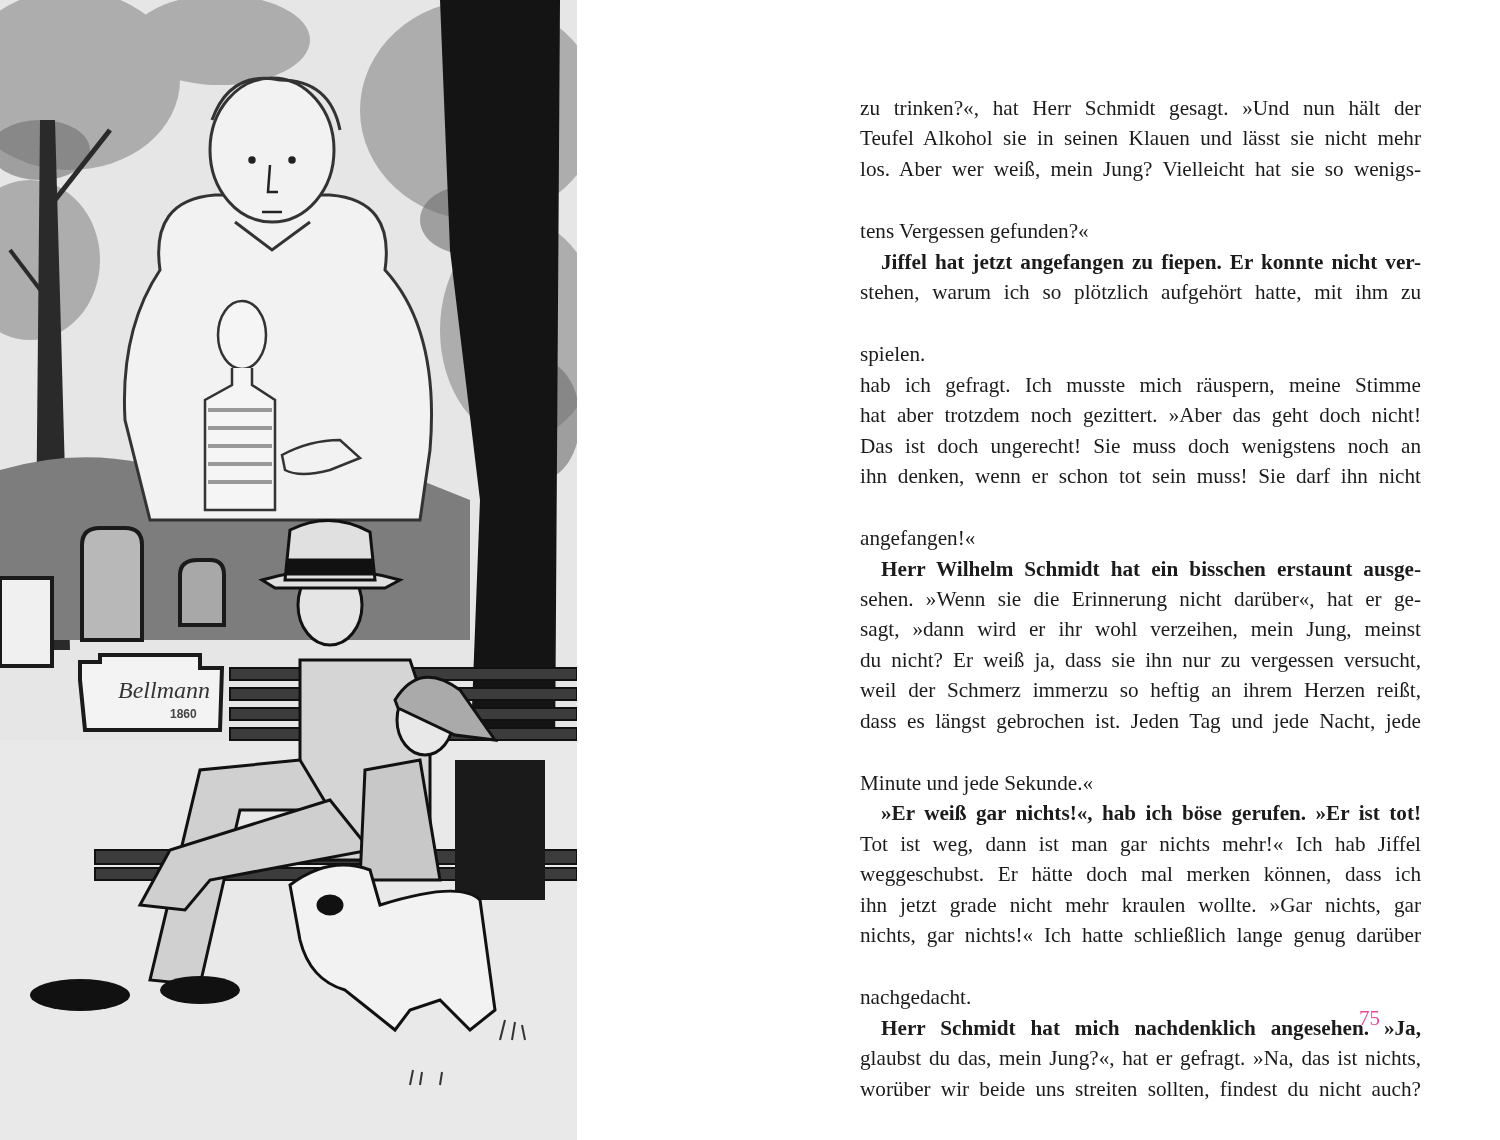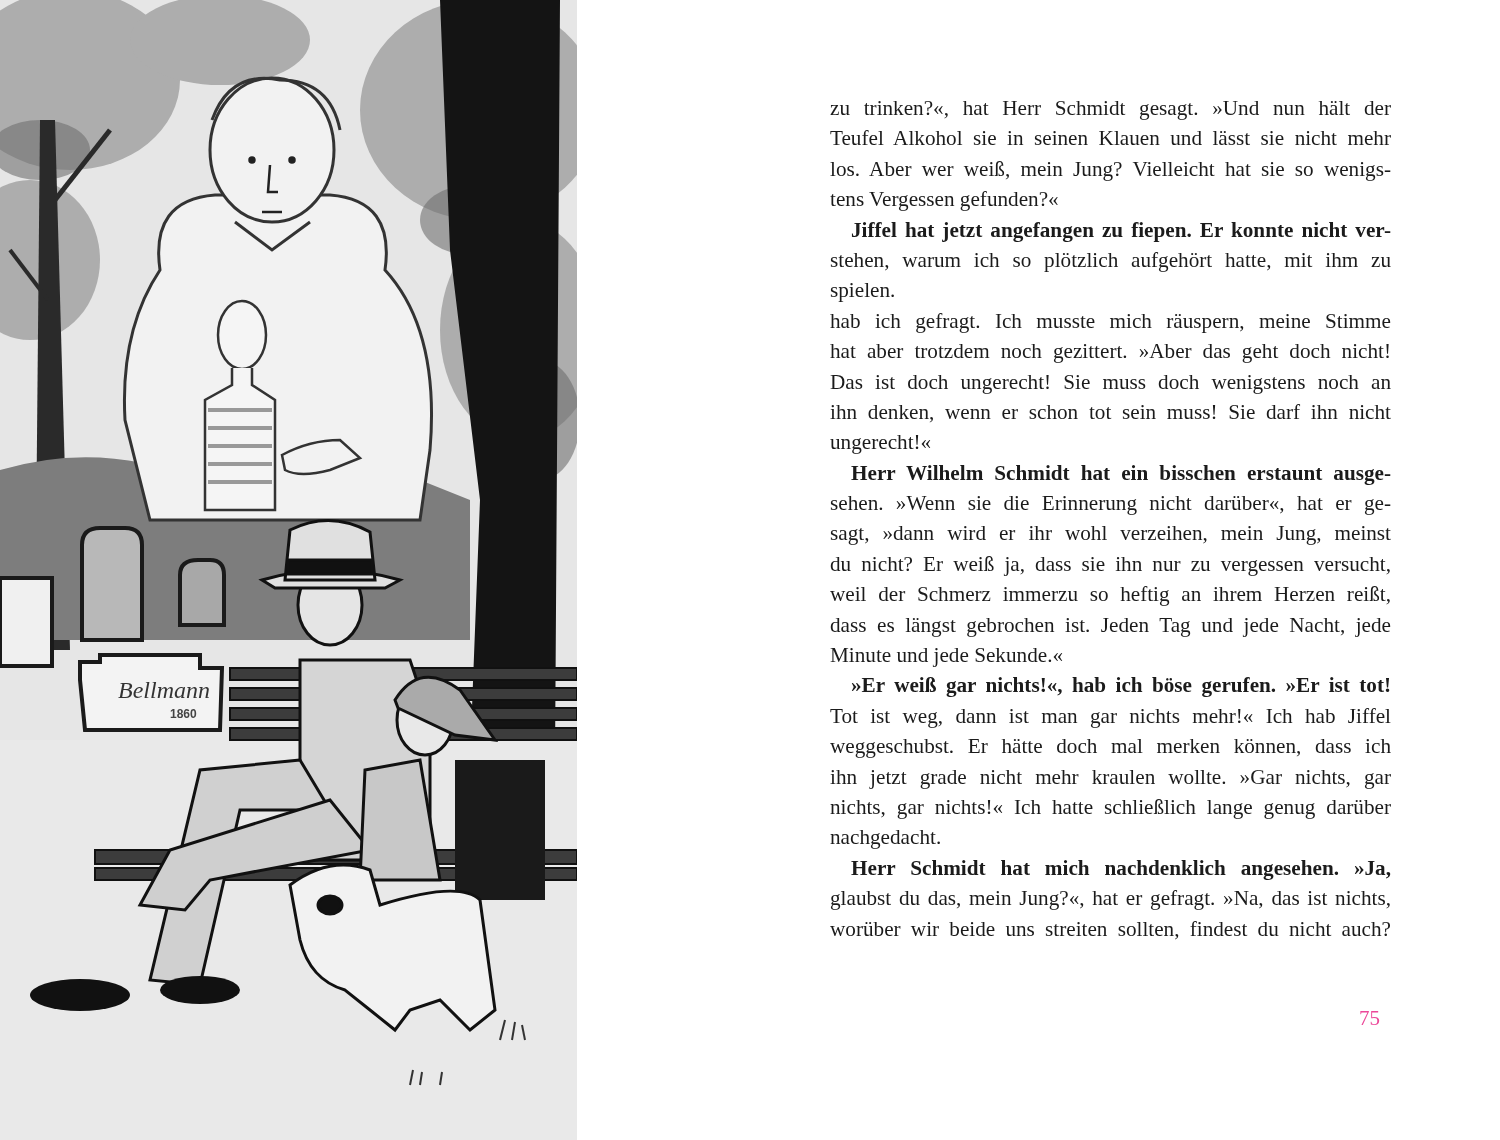--- a/index.html
+++ b/index.html
@@ -10,25 +10,25 @@
   .spread { position: absolute; inset: 0; }
   .illustration-page {
     position: absolute; left: 0; top: 0; width: 577px; height: 1140px;
     background: #b91c1c; overflow: hidden;
   }
   .illustration-page svg { display: block; }
   .text-page {
     position: absolute; left: 577px; top: 0; width: 923px; height: 1140px; background: #fff;
   }
   .text-block {
-    position: absolute; left: 253px; top: 93px; width: 561px;
+    position: absolute; left: 283px; top: 93px; width: 561px;
     font-size: 21.2px; line-height: 30.4px; color: #1b1b1b;
   }
   .line { display: block; white-space: nowrap; text-align: justify; text-align-last: justify; height: 30.4px; }
-  .line.last { text-align-last: left; }
+  .line.last { text-align-last: left; margin-top: 32px; }
   .line.indent { padding-left: 21px; font-weight: bold; }
   .page-number {
     position: absolute; left: 782px; top: 1006px; font-size: 21px; color: #ec4899;
   }
 </style>
 </head>
 <body>
 
 <div class="spread">
 
@@ -145,21 +145,21 @@
         <span class="line">Teufel Alkohol sie in seinen Klauen und lässt sie nicht mehr</span>
         <span class="line">los. Aber wer weiß, mein Jung? Vielleicht hat sie so wenigs-</span>
         <span class="line last">tens Vergessen gefunden?«</span>
         <span class="line indent">Jiffel hat jetzt angefangen zu fiepen. Er konnte nicht ver-</span>
         <span class="line">stehen, warum ich so plötzlich aufgehört hatte, mit ihm zu</span>
         <span class="line last">spielen.</span>
         <span class="line">hab ich gefragt. Ich musste mich räuspern, meine Stimme</span>
         <span class="line">hat aber trotzdem noch gezittert. »Aber das geht doch nicht!</span>
         <span class="line">Das ist doch ungerecht! Sie muss doch wenigstens noch an</span>
         <span class="line">ihn denken, wenn er schon tot sein muss! Sie darf ihn nicht</span>
-        <span class="line last">ungerecht!«</span>
+        <span class="line last">angefangen!«</span>
         <span class="line indent">Herr Wilhelm Schmidt hat ein bisschen erstaunt ausge-</span>
         <span class="line">sehen. »Wenn sie die Erinnerung nicht darüber«, hat er ge-</span>
         <span class="line">sagt, »dann wird er ihr wohl verzeihen, mein Jung, meinst</span>
         <span class="line">du nicht? Er weiß ja, dass sie ihn nur zu vergessen versucht,</span>
         <span class="line">weil der Schmerz immerzu so heftig an ihrem Herzen reißt,</span>
         <span class="line">dass es längst gebrochen ist. Jeden Tag und jede Nacht, jede</span>
         <span class="line last">Minute und jede Sekunde.«</span>
         <span class="line indent">»Er weiß gar nichts!«, hab ich böse gerufen. »Er ist tot!</span>
         <span class="line">Tot ist weg, dann ist man gar nichts mehr!« Ich hab Jiffel</span>
         <span class="line">weggeschubst. Er hätte doch mal merken können, dass ich</span>

